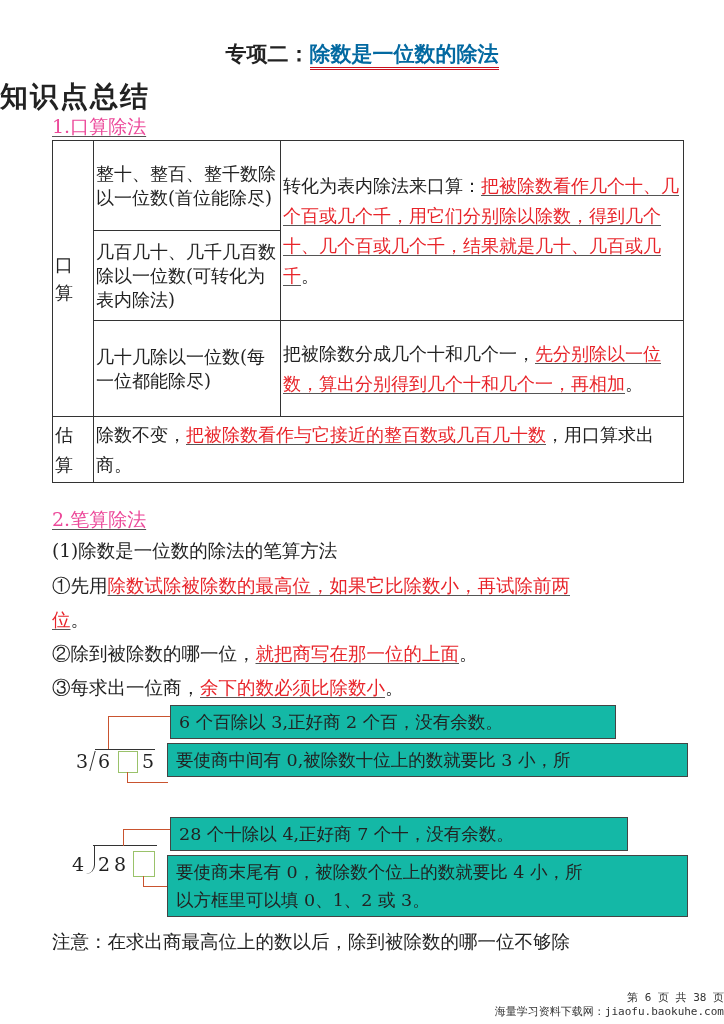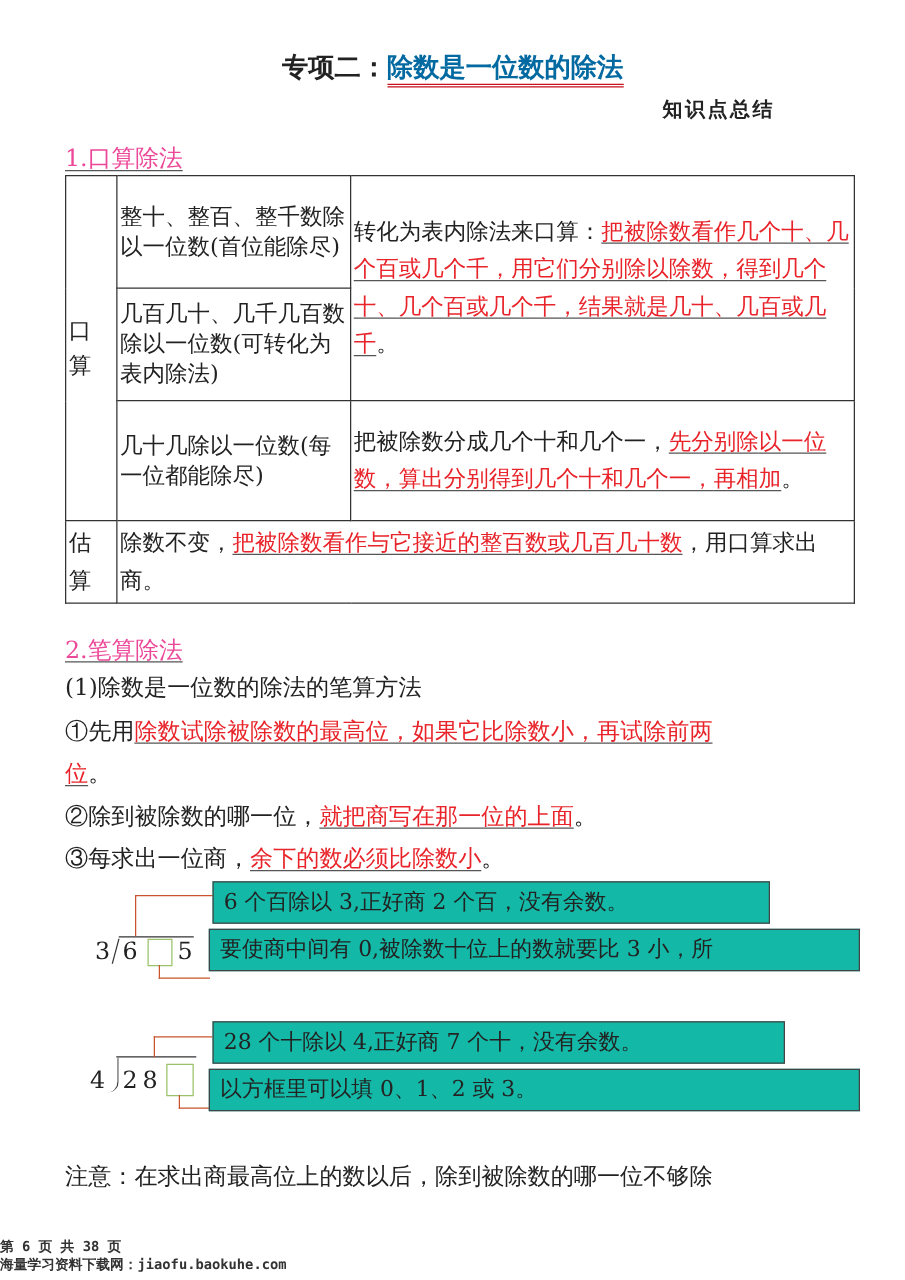--- a/index.html
+++ b/index.html
@@ -3,32 +3,32 @@
 <meta charset="utf-8">
 <style>
   html, body { margin:0; padding:0; background:#ffffff; }
   body { width:724px; height:1024px; position:relative; overflow:hidden;
          font-family:"DejaVu Serif","Liberation Serif",serif; color:#222; }
   .abs { position:absolute; }
   .red { color:#e8242a; }
   .ul { text-decoration:underline; text-decoration-color:#555; text-underline-offset:3px; }
   .title { left:0; width:724px; top:40px; text-align:center; font-size:21px; font-weight:bold; }
   .title .t-red { color:#0369a1; border-bottom:3px double #c8101e; padding-bottom:1px; }
-  .subtitle { left:0; width:620px; top:78px; text-align:right; font-size:16px; font-weight:bold; letter-spacing:2px; }
+  .subtitle { left:0; width:620px; top:78px; text-align:left; font-size:28px; font-weight:bold; letter-spacing:2px; }
   .h1 { left:52px; font-size:19px; color:#ec4899; text-decoration:underline; text-decoration-color:#555; text-underline-offset:3px; }
   table.kt { position:absolute; left:52px; top:140px; width:632px; border-collapse:collapse; font-size:18px; line-height:24px; }
   table.kt td { border:1px solid #333; padding:1px 2px; vertical-align:middle; }
   td.cat { width:36px; text-align:left;margin-top:36px; }
   td.sub { width:182px; }
   .line { position:absolute; left:52px; font-size:18.5px; line-height:28px; white-space:nowrap; }
   .box { position:absolute; border:1.5px solid #444; background:#14b8a6; font-size:17.5px; line-height:28px; padding:2px 8px; white-space:nowrap; }
   .brk { position:absolute; border-color:#c9542f; border-style:solid; }
   .qbox { position:absolute; width:18px; height:20px; border:1px solid #9ac26a; }
   .dig { position:absolute; font-size:19px; }
-  .footer { left:0; width:724px; text-align:left; font-size:11px; color:#333; font-family:"DejaVu Sans Mono","Liberation Mono",monospace;font-weight:bold; }
+  .footer { left:0; width:724px; text-align:right; font-size:11px; color:#333; font-family:"DejaVu Sans Mono","Liberation Mono",monospace; }
 </style>
 </head>
 <body>
 
 <div class="abs title">
   <span>专项二：</span><span class="t-red">除数是一位数的除法</span>
 </div>
 <div class="abs subtitle">知识点总结</div>
 
 <div class="abs h1" style="top:114px;">1.口算除法</div>
@@ -98,20 +98,21 @@
   <div class="dig" style="left:72px;top:853px;">4</div>
   <div class="abs" style="left:86px;top:846px;width:8px;height:28px;border-right:1.5px solid #333;border-radius:0 0 12px 0;"></div>
   <div class="abs" style="left:93px;top:845px;width:64px;border-top:1.5px solid #333;"></div>
   <div class="dig" style="left:98px;top:853px;">2</div>
   <div class="dig" style="left:114px;top:853px;">8</div>
   <div class="qbox" style="left:133px;top:851px;width:20px;height:24px;"></div>
   <div class="brk" style="left:123px;top:829px;width:46px;height:16px;border-width:1.5px 0 0 1.5px;"></div>
   <div class="brk" style="left:143px;top:876px;width:24px;height:10px;border-width:0 0 1.5px 1.5px;"></div>
   <div class="box" style="left:170px;top:817px;width:440px;">28 个十除以 4,正好商 7 个十，没有余数。</div>
   <div class="box" style="left:167px;top:855px;width:503px;white-space:normal;">
+    <div>要使商末尾有 0，被除数个位上的数就要比 4 小，所</div>
     <div>以方框里可以填 0、1、2 或 3。</div>
   </div>
 </div>
 
 <div class="line" style="top:928px;">注意：在求出商最高位上的数以后，除到被除数的哪一位不够除</div>
 
 <div class="abs footer" style="top:990px;">第 6 页 共 38 页</div>
 <div class="abs footer" style="top:1004px;">海量学习资料下载网：jiaofu.baokuhe.com</div>
 
 </body></html>

